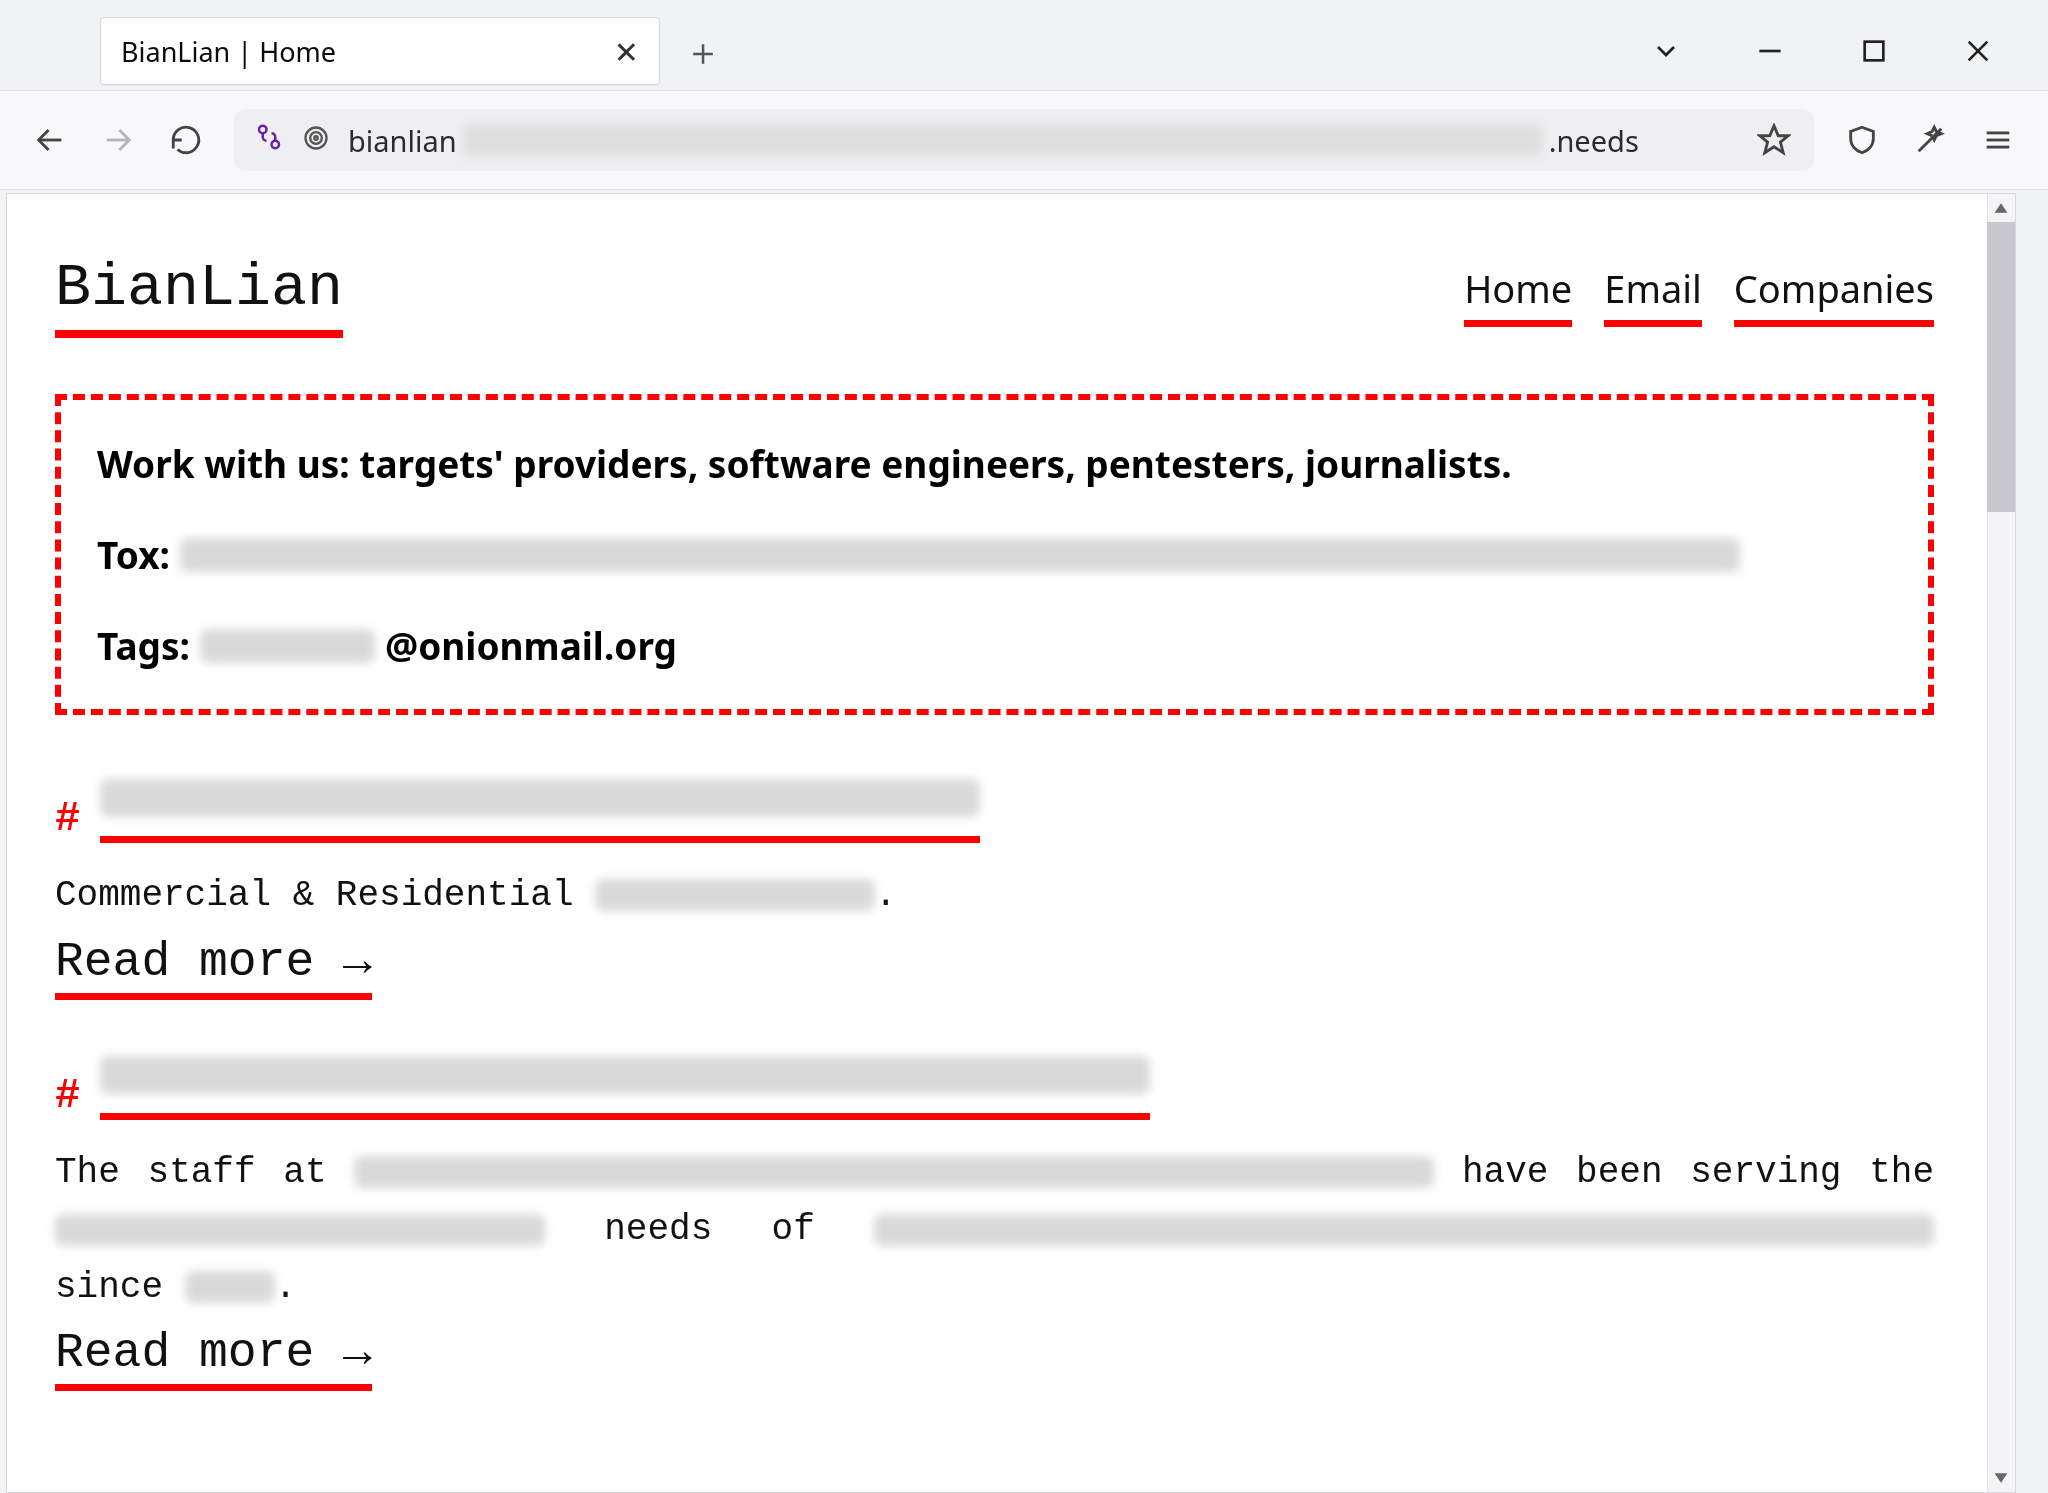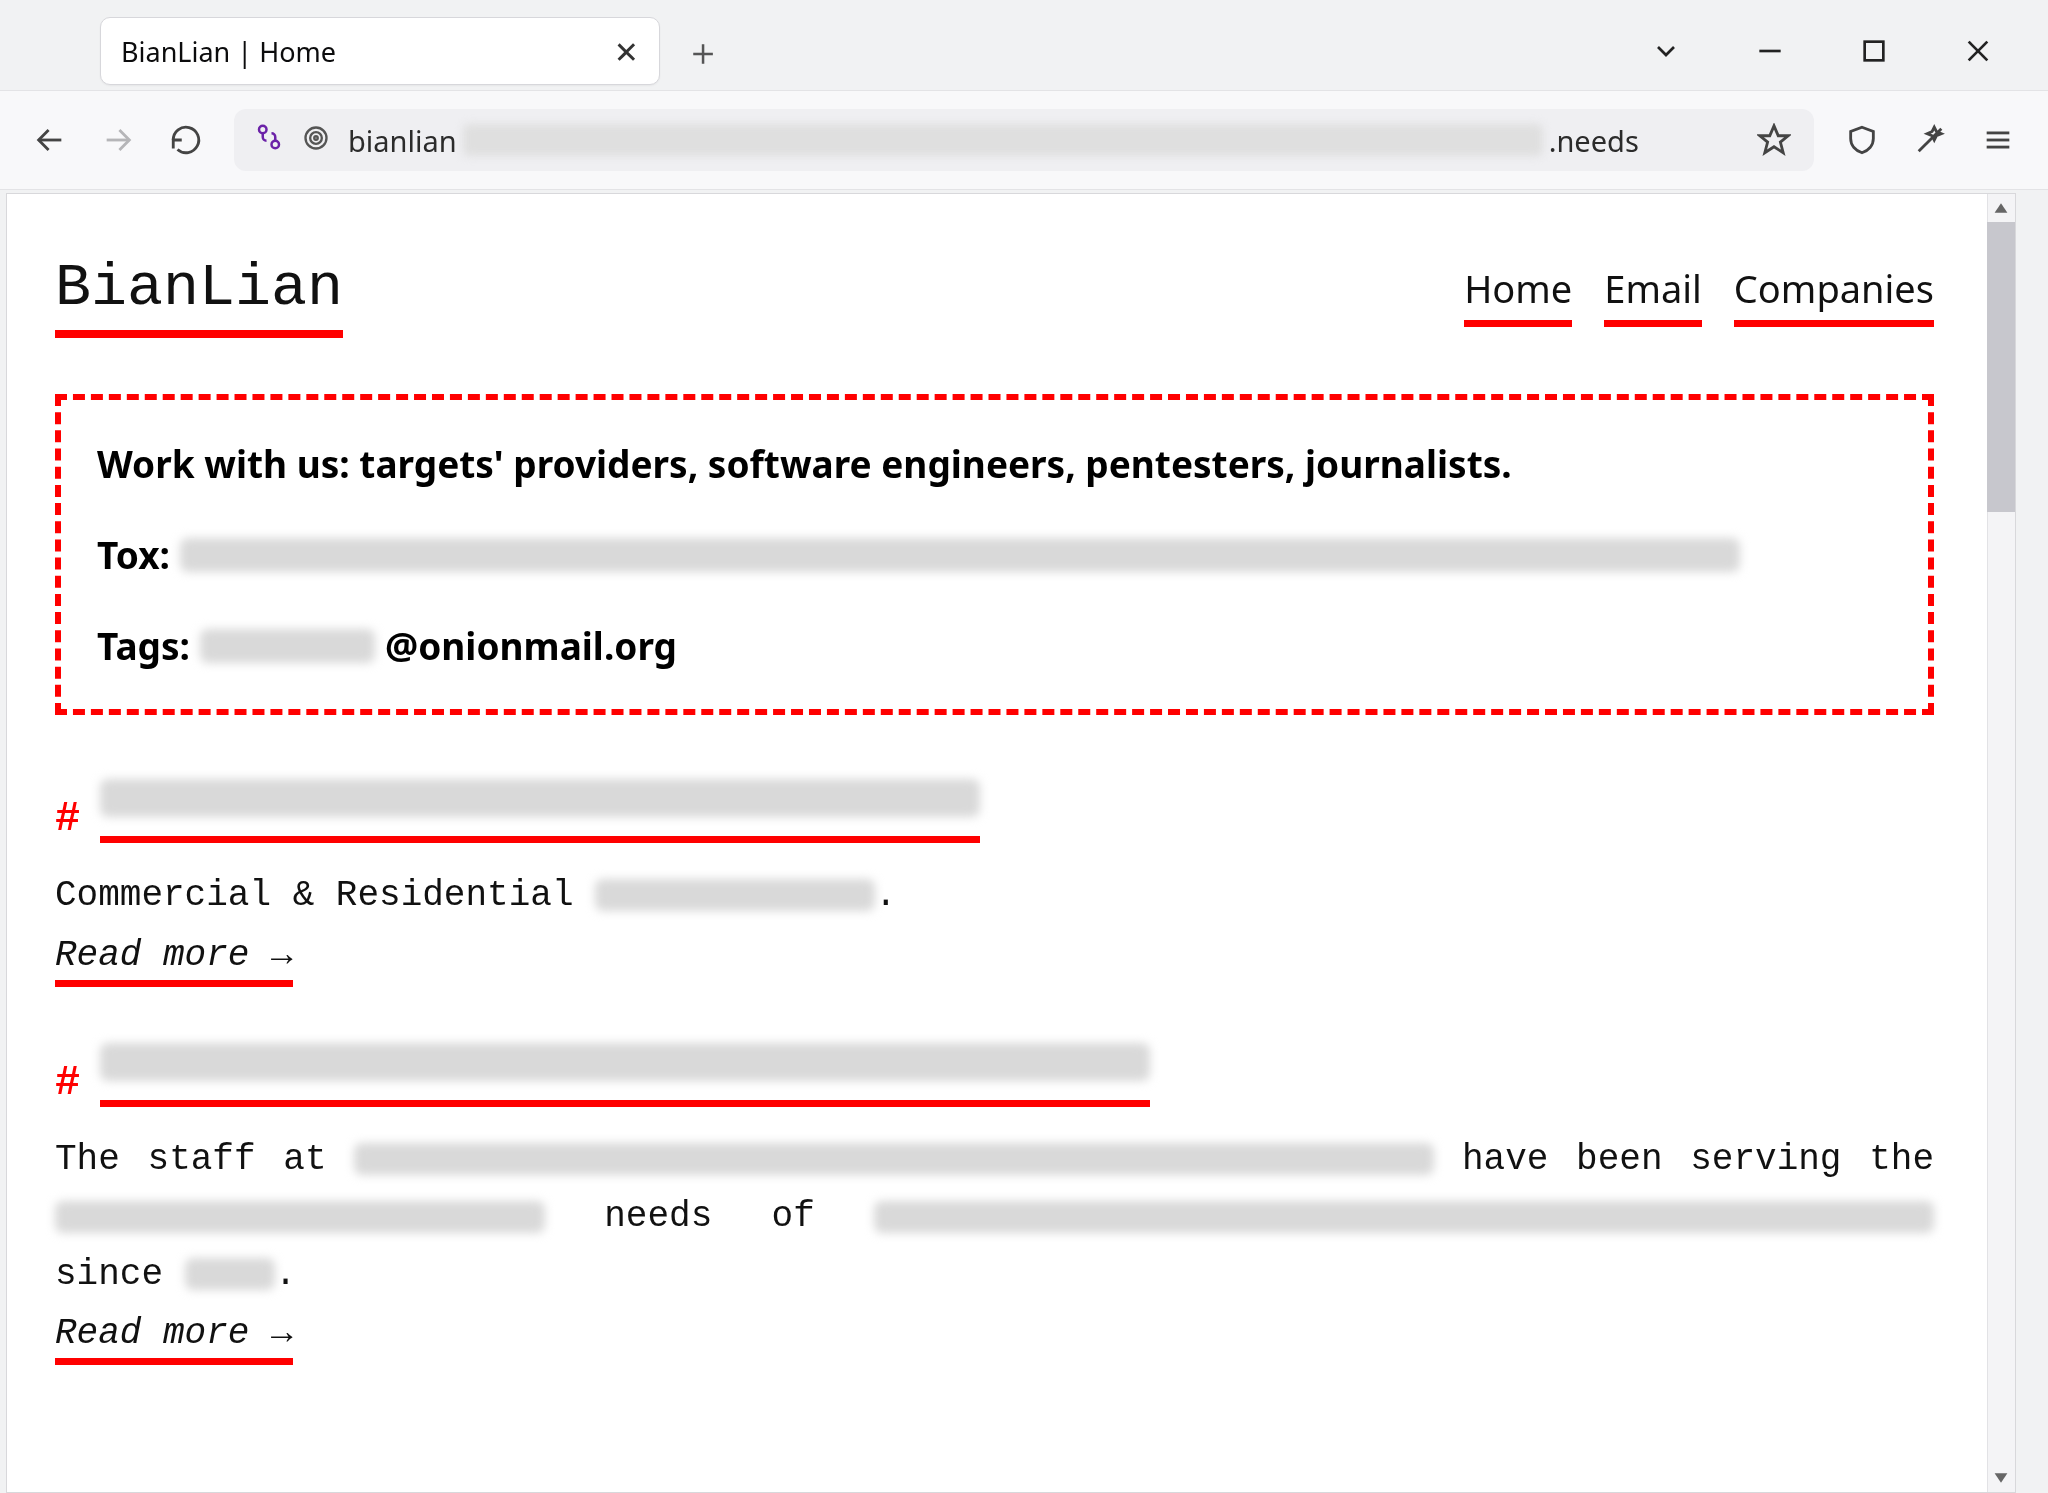--- a/index.html
+++ b/index.html
@@ -11,21 +11,21 @@
     background: #f1f2f3;
     display: flex;
     align-items: center;
     padding: 12px 20px 0 100px;
     gap: 26px;
   }
   .tab {
     width: 560px; height: 68px;
     background: #ffffff;
     border: 1px solid #d7d7db;
-    border-radius: 10px;
+    border-radius: 4px;
     display: flex; align-items: center;
     padding: 0 20px;
     font-size: 27px;
     color: #0c0c0d;
     box-shadow: 0 1px 2px rgba(0,0,0,.05);
   }
   .tab .tab-title { flex: 1; white-space: nowrap; overflow: hidden; text-overflow: ellipsis; }
   .tab .close { font-size: 30px; color: #333; }
   .newtab { width: 34px; height: 34px; display:flex; align-items:center; justify-content:center; color:#555; font-size:38px; }
 
@@ -140,25 +140,24 @@
   .post-title-row { display:flex; align-items:flex-end; gap:20px; font-size:42px; margin-bottom:24px; }
   .hash { color:#ff0000; font-weight:700; }
   .post-title {
     border-bottom: 7px solid #ff0000;
     padding-bottom: 6px;
   }
   .post-title .blur-strip { height:38px; }
   .post-desc { font-size:36px; line-height:1.6; margin-bottom:10px; display:block; }
   .post-desc .blur-strip { height:32px; vertical-align:middle; }
   .readmore {
-    font-size:36px;
+    font-size:48px;
     border-bottom: 7px solid #ff0000;
     padding-bottom:4px;
     display:inline-block;
-    font-style:italic;
   }
 </style>
 </head>
 <body>
 
 <div class="chrome-tabbar">
   <div class="tab">
     <span class="tab-title">BianLian | Home</span>
     <span class="close">✕</span>
   </div>

